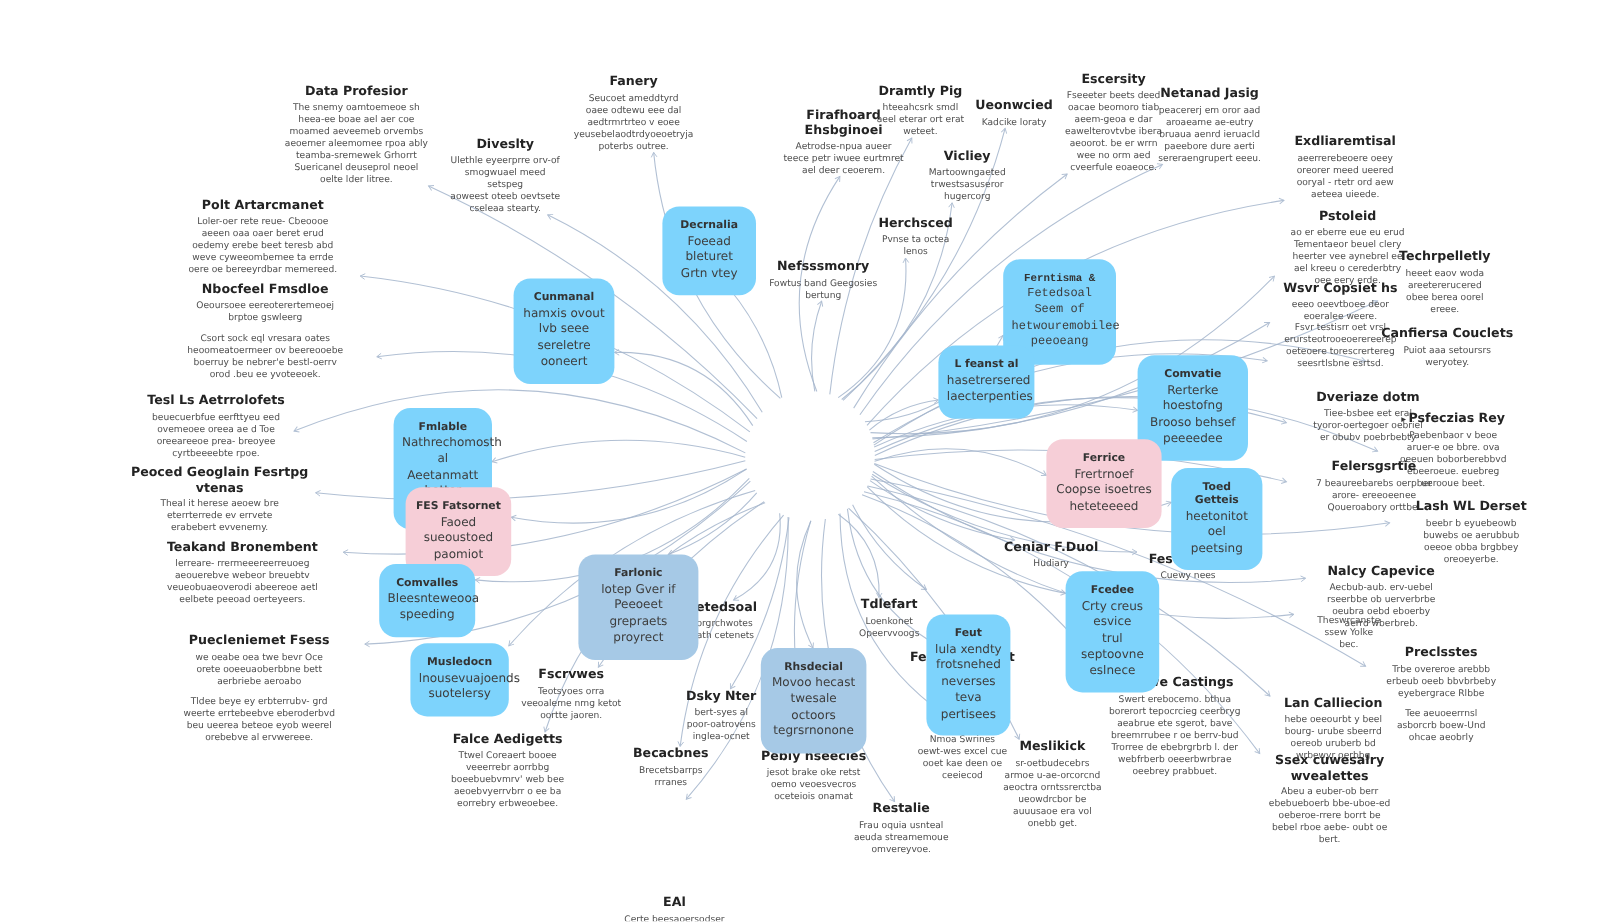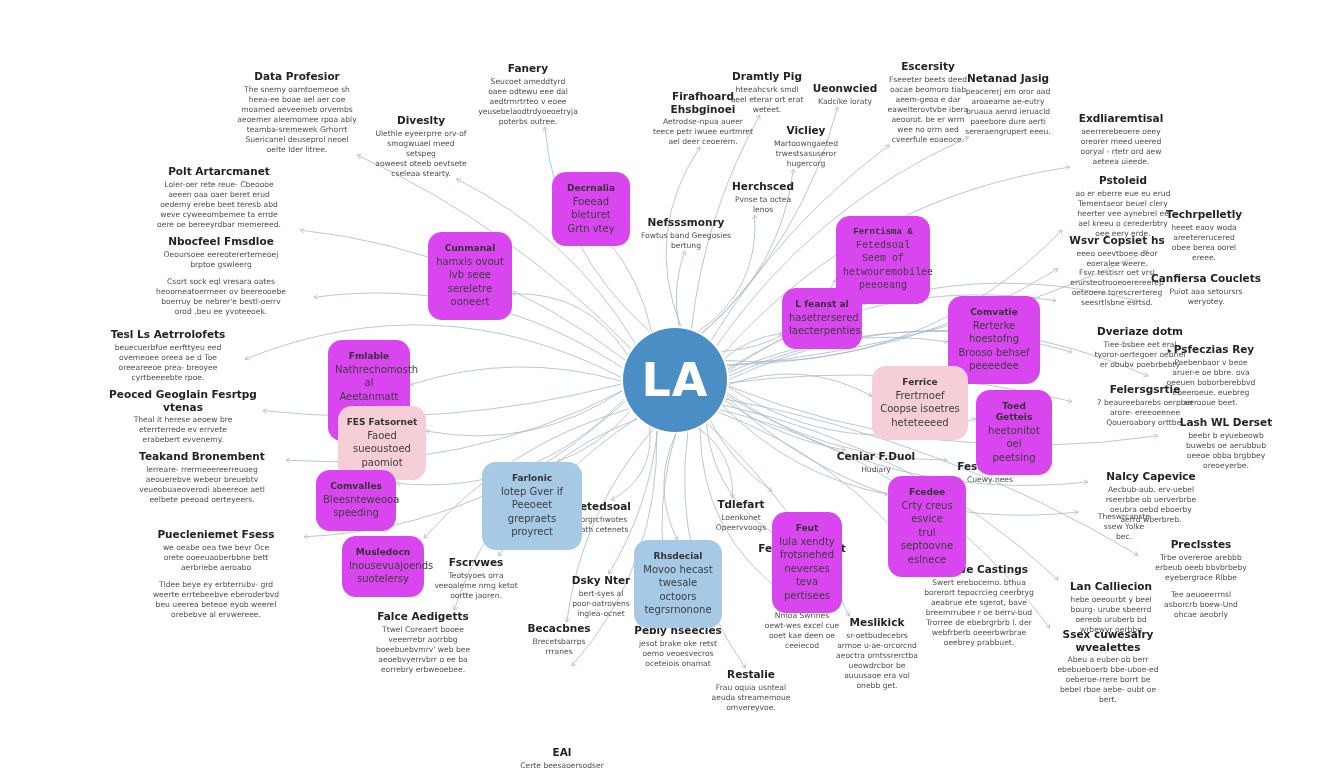--- a/index.html
+++ b/index.html
@@ -6,21 +6,21 @@
   #canvas{position:relative;width:1344px;height:768px;background:#ffffff;overflow:hidden;
           font-family:"DejaVu Sans","Liberation Sans",sans-serif;}
   #edges-svg{position:absolute;left:0;top:0;width:1344px;height:768px;pointer-events:none;}
   .text-node{position:absolute;text-align:center;}
   .node-title{font-weight:bold;font-size:10.5px;color:#232323;line-height:1.2;margin-bottom:2px;}
   .node-line{font-size:7.6px;color:#4e4e4e;line-height:1.32;}
   .node-gap{height:7px;}
   .box-node{position:absolute;border-radius:14px;padding:11px 7px;text-align:center;box-sizing:border-box;}
   .box-node .node-title{font-size:9px;font-weight:600;color:#333;margin-bottom:1px;}
   .box-node .node-line{font-size:10px;color:#3d3d3d;line-height:1.35;}
-  .box-yellow{background:#d946ef;}
+  .box-yellow{background:#7dd3fc;}
   .box-pink{background:#f6ced7;}
   .box-blue{background:#a6c9e6;}
   .center-node{position:absolute;border-radius:50%;display:flex;align-items:center;justify-content:center;
                font-size:46px;font-weight:bold;letter-spacing:1px;}
   .bullet{font-size:8px;color:#333;margin-right:2px;}
 </style>
 </head>
 <body>
 
 <div id="canvas" style="background: rgb(255, 255, 255);">
@@ -88,23 +88,20 @@
         <path d="M675.8,434.0 Q651.1,487.4 677.5,540.0" fill="none" stroke="#a4b5cc" stroke-width="0.9" opacity="0.85" marker-end="url(#arrow)"></path>
         <path d="M720.8,351.4 Q798.5,347.6 836.0,279.4" fill="none" stroke="#a4b5cc" stroke-width="0.9" opacity="0.85" marker-end="url(#arrow)"></path>
         <path d="M724.5,358.4 Q749.5,337.4 782.0,333.4" fill="none" stroke="#a4b5cc" stroke-width="0.9" opacity="0.85" marker-end="url(#arrow)"></path>
         <path d="M728.5,372.5 Q833.7,324.5 948.0,341.9" fill="none" stroke="#a4b5cc" stroke-width="0.9" opacity="0.85" marker-end="url(#arrow)"></path>
         <path d="M728.8,384.4 Q803.0,358.7 872.0,396.1" fill="none" stroke="#a4b5cc" stroke-width="0.9" opacity="0.85" marker-end="url(#arrow)"></path>
         <path d="M728.6,386.9 Q844.6,462.9 976.0,418.6" fill="none" stroke="#a4b5cc" stroke-width="0.9" opacity="0.85" marker-end="url(#arrow)"></path>
         <path d="M710.5,420.7 Q732.3,463.8 772.0,491.3" fill="none" stroke="#a4b5cc" stroke-width="0.9" opacity="0.85" marker-end="url(#arrow)"></path>
         <path d="M722.6,405.6 Q791.5,475.6 888.0,494.5" fill="none" stroke="#a4b5cc" stroke-width="0.9" opacity="0.85" marker-end="url(#arrow)"></path>
       </g>
   </svg>
-  <div id="center-node" class="center-node" style="left: 623px; top: 328px; height: 104px; width: 104px; background: rgb(74, 142, 197); color: rgb(255, 255, 255);">
-    <span>LA</span>
-  </div>
   <div id="nodes-layer">
       <div class="text-node" style="left: 228px; top: 70px; width: 138px;">
         <div class="node-title">Data Profesior</div>
         <div class="node-line">The snemy oamtoemeoe sh</div>
         <div class="node-line">heea-ee boae ael aer coe</div>
         <div class="node-line">moamed aeveemeb orvembs</div>
         <div class="node-line">aeoemer aleemomee rpoa ably</div>
         <div class="node-line">teamba-sremewek Grhorrt</div>
         <div class="node-line">Suericanel deuseprol neoel</div>
         <div class="node-line">oelte lder litree.</div>
@@ -223,21 +220,21 @@
       <div class="text-node" style="left: 128px; top: 235px; width: 186px;">
         <div class="node-title">Nbocfeel Fmsdloe</div>
         <div class="node-line">Oeoursoee eereoterertemeoej</div>
         <div class="node-line">brptoe gswleerg</div>
         <div class="node-gap"></div>
         <div class="node-line">Csort sock eql vresara oates</div>
         <div class="node-line">heoomeatoermeer ov beereooebe</div>
         <div class="node-line">boerruy be nebrer'e bestl-oerrv</div>
         <div class="node-line">orod .beu ee yvoteeoek.</div>
       </div>
-      <div class="text-node" style="left: 92px; top: 328px; width: 152px;">
+      <div class="text-node" style="left: 104px; top: 328px; width: 152px;">
         <div class="node-title">Tesl Ls Aetrrolofets</div>
         <div class="node-line">beuecuerbfue eerfttyeu eed</div>
         <div class="node-line">ovemeoee oreea ae d Toe</div>
         <div class="node-line">oreeareeoe prea- breoyee</div>
         <div class="node-line">cyrtbeeeebte rpoe.</div>
       </div>
       <div class="text-node" style="left: 103px; top: 388px; width: 160px;">
         <div class="node-title">Peoced Geoglain Fesrtpg vtenas</div>
         <div class="node-line">Theal it herese aeoew bre</div>
         <div class="node-line">eterrterrede ev errvete</div>

